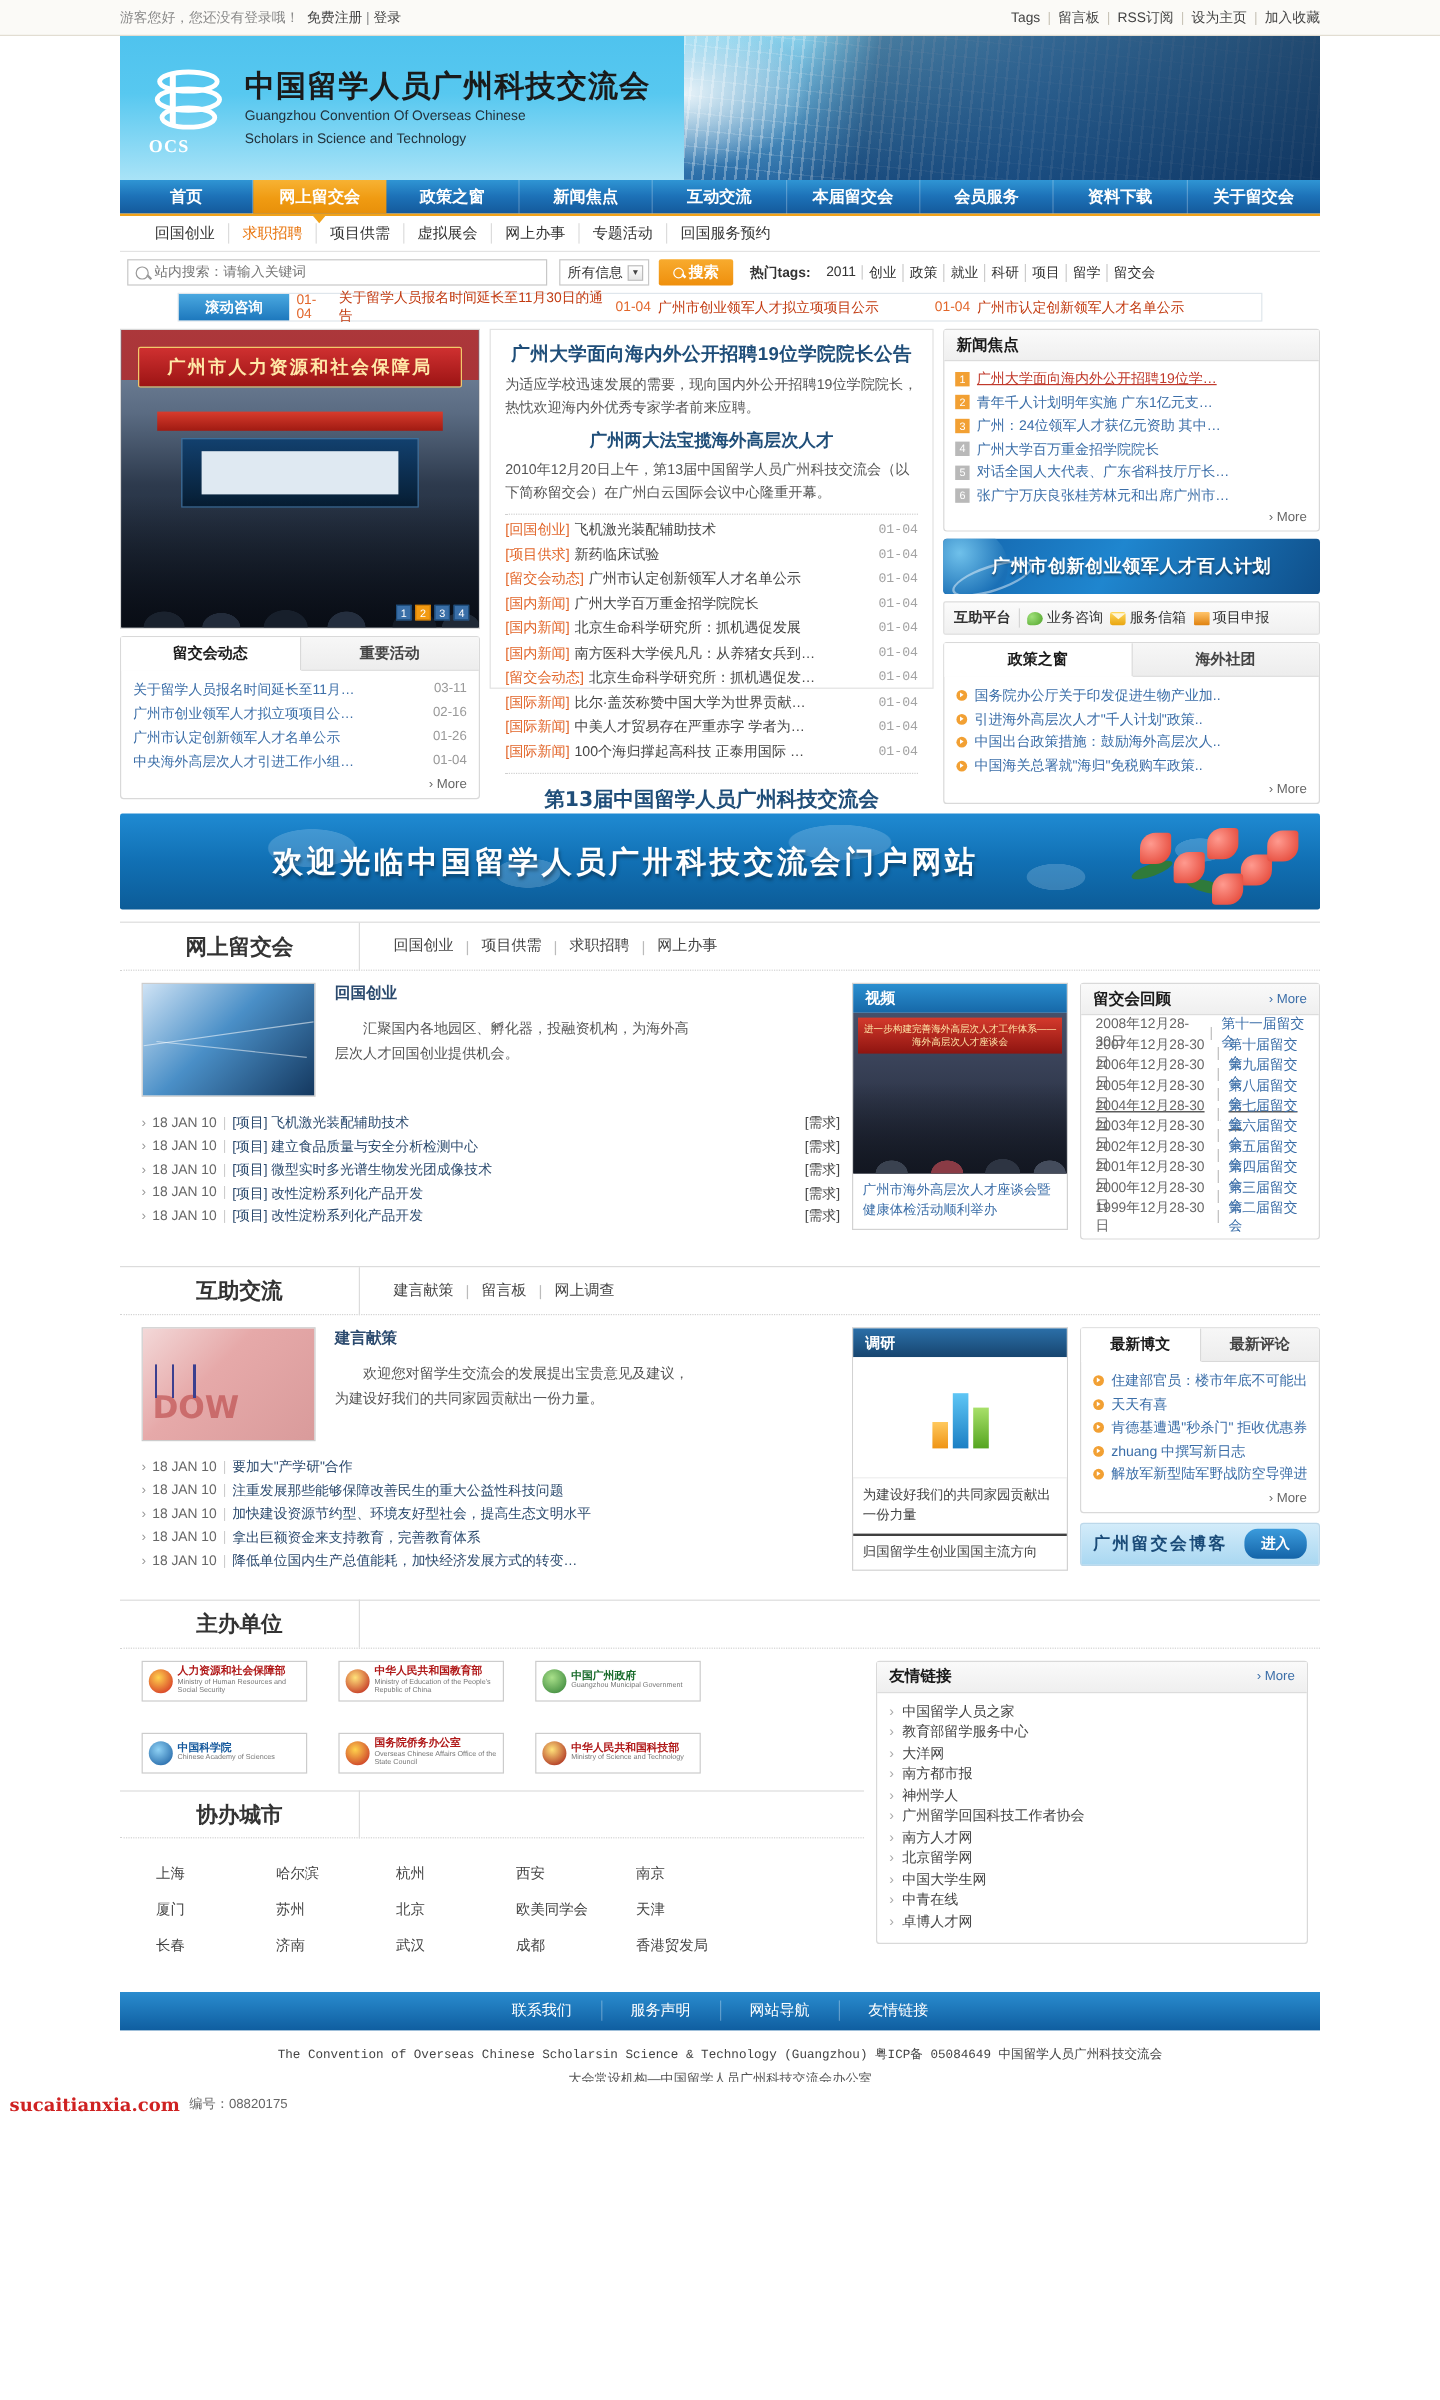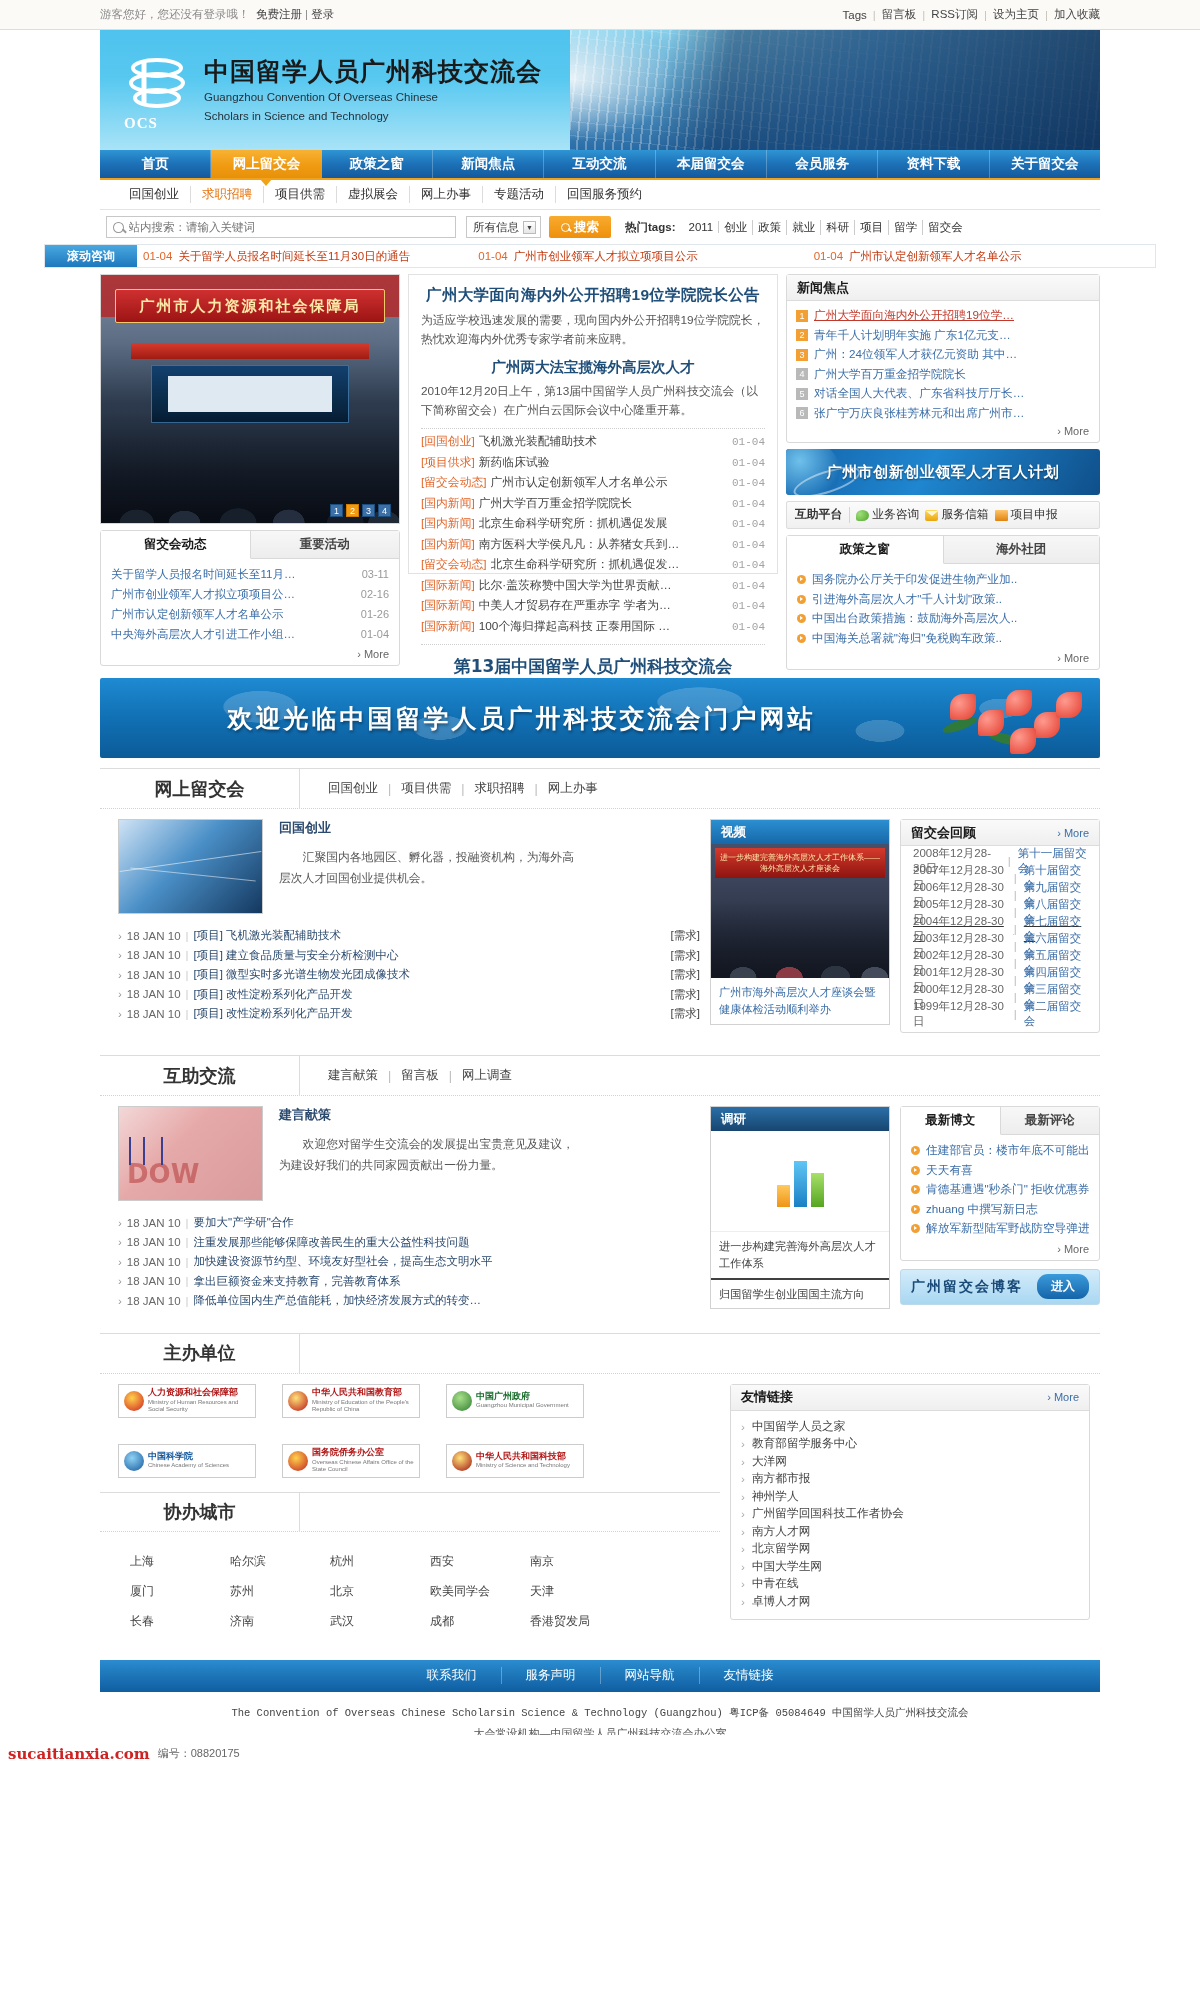--- a/index.html
+++ b/index.html
@@ -90,21 +90,21 @@
   .sbtn { margin-left:8px; height:22px; padding:0 12px; background:linear-gradient(180deg,#f8ab2e,#ef8f0c); color:#fff; font-size:12.5px;font-weight:bold;
           display:flex;align-items:center;gap:4px; border-radius:2px; cursor:pointer;}
   .sbtn .mg{width:9px;height:9px;border:1.5px solid #fff;border-radius:50%;position:relative;}
   .sbtn .mg:after{content:"";position:absolute;width:4px;height:1.5px;background:#fff;transform:rotate(45deg);right:-3px;bottom:0;}
   .tags { margin-left:14px; font-size:11.5px; color:#333; display:flex; align-items:center;}
   .tags .lbl{font-weight:bold;margin-right:8px;}
   .tags a{color:#333;text-decoration:none;padding:0 5px;border-right:1px solid #ccc;}
   .tags a:last-child{border-right:none;}
 
   
-  .ticker { width:1112px;margin:0 auto;height:24px;display:flex;align-items:stretch;border:1px solid #dfe6ec;background:#fff;}
+  .ticker { width:904px;margin:0 auto;height:24px;display:flex;align-items:stretch;border:1px solid #dfe6ec;background:#fff;}
   .ticker .tag {
     width:92px; background:linear-gradient(180deg,#4aa8e0,#1d78bd); color:#fff; font-size:12px;
     display:flex;align-items:center;justify-content:center; font-weight:bold;
   }
   .ticker .items{flex:1;display:flex;align-items:center;padding:0 6px; gap:0;}
   .ticker .it{display:flex;align-items:center;font-size:11.5px;flex:1;}
   .ticker .dt{color:#e2662a;margin-right:6px;}
   .ticker .tx{color:#c23a10;text-decoration:none;}
 
   
@@ -842,21 +842,21 @@
       <div class="sb-mid">
         <div class="pollbox">
           <div class="vh">调研</div>
           <div class="pimg">
             <div class="bars">
               <i style="height:22px;background:linear-gradient(180deg,#ffc95e,#ef9415);"></i>
               <i style="height:46px;background:linear-gradient(180deg,#5fc6f5,#1b7fc4);"></i>
               <i style="height:34px;background:linear-gradient(180deg,#a8e06a,#55a520);"></i>
             </div>
           </div>
-          <div class="ptext">进一步构建完善海外高层次人才工作体系</div>
+          <div class="ptext">为建设好我们的共同家园贡献出一份力量</div>
           <div class="ptext" style="border-top:2px solid #404040;">归国留学生创业国国主流方向</div>
         </div>
       </div>
 
       <div class="sb-right">
         <div class="tabpanel" style="margin-top:0;">
           <div class="tabhead">
             <div class="tb on">最新博文</div>
             <div class="tb">最新评论</div>
           </div>

